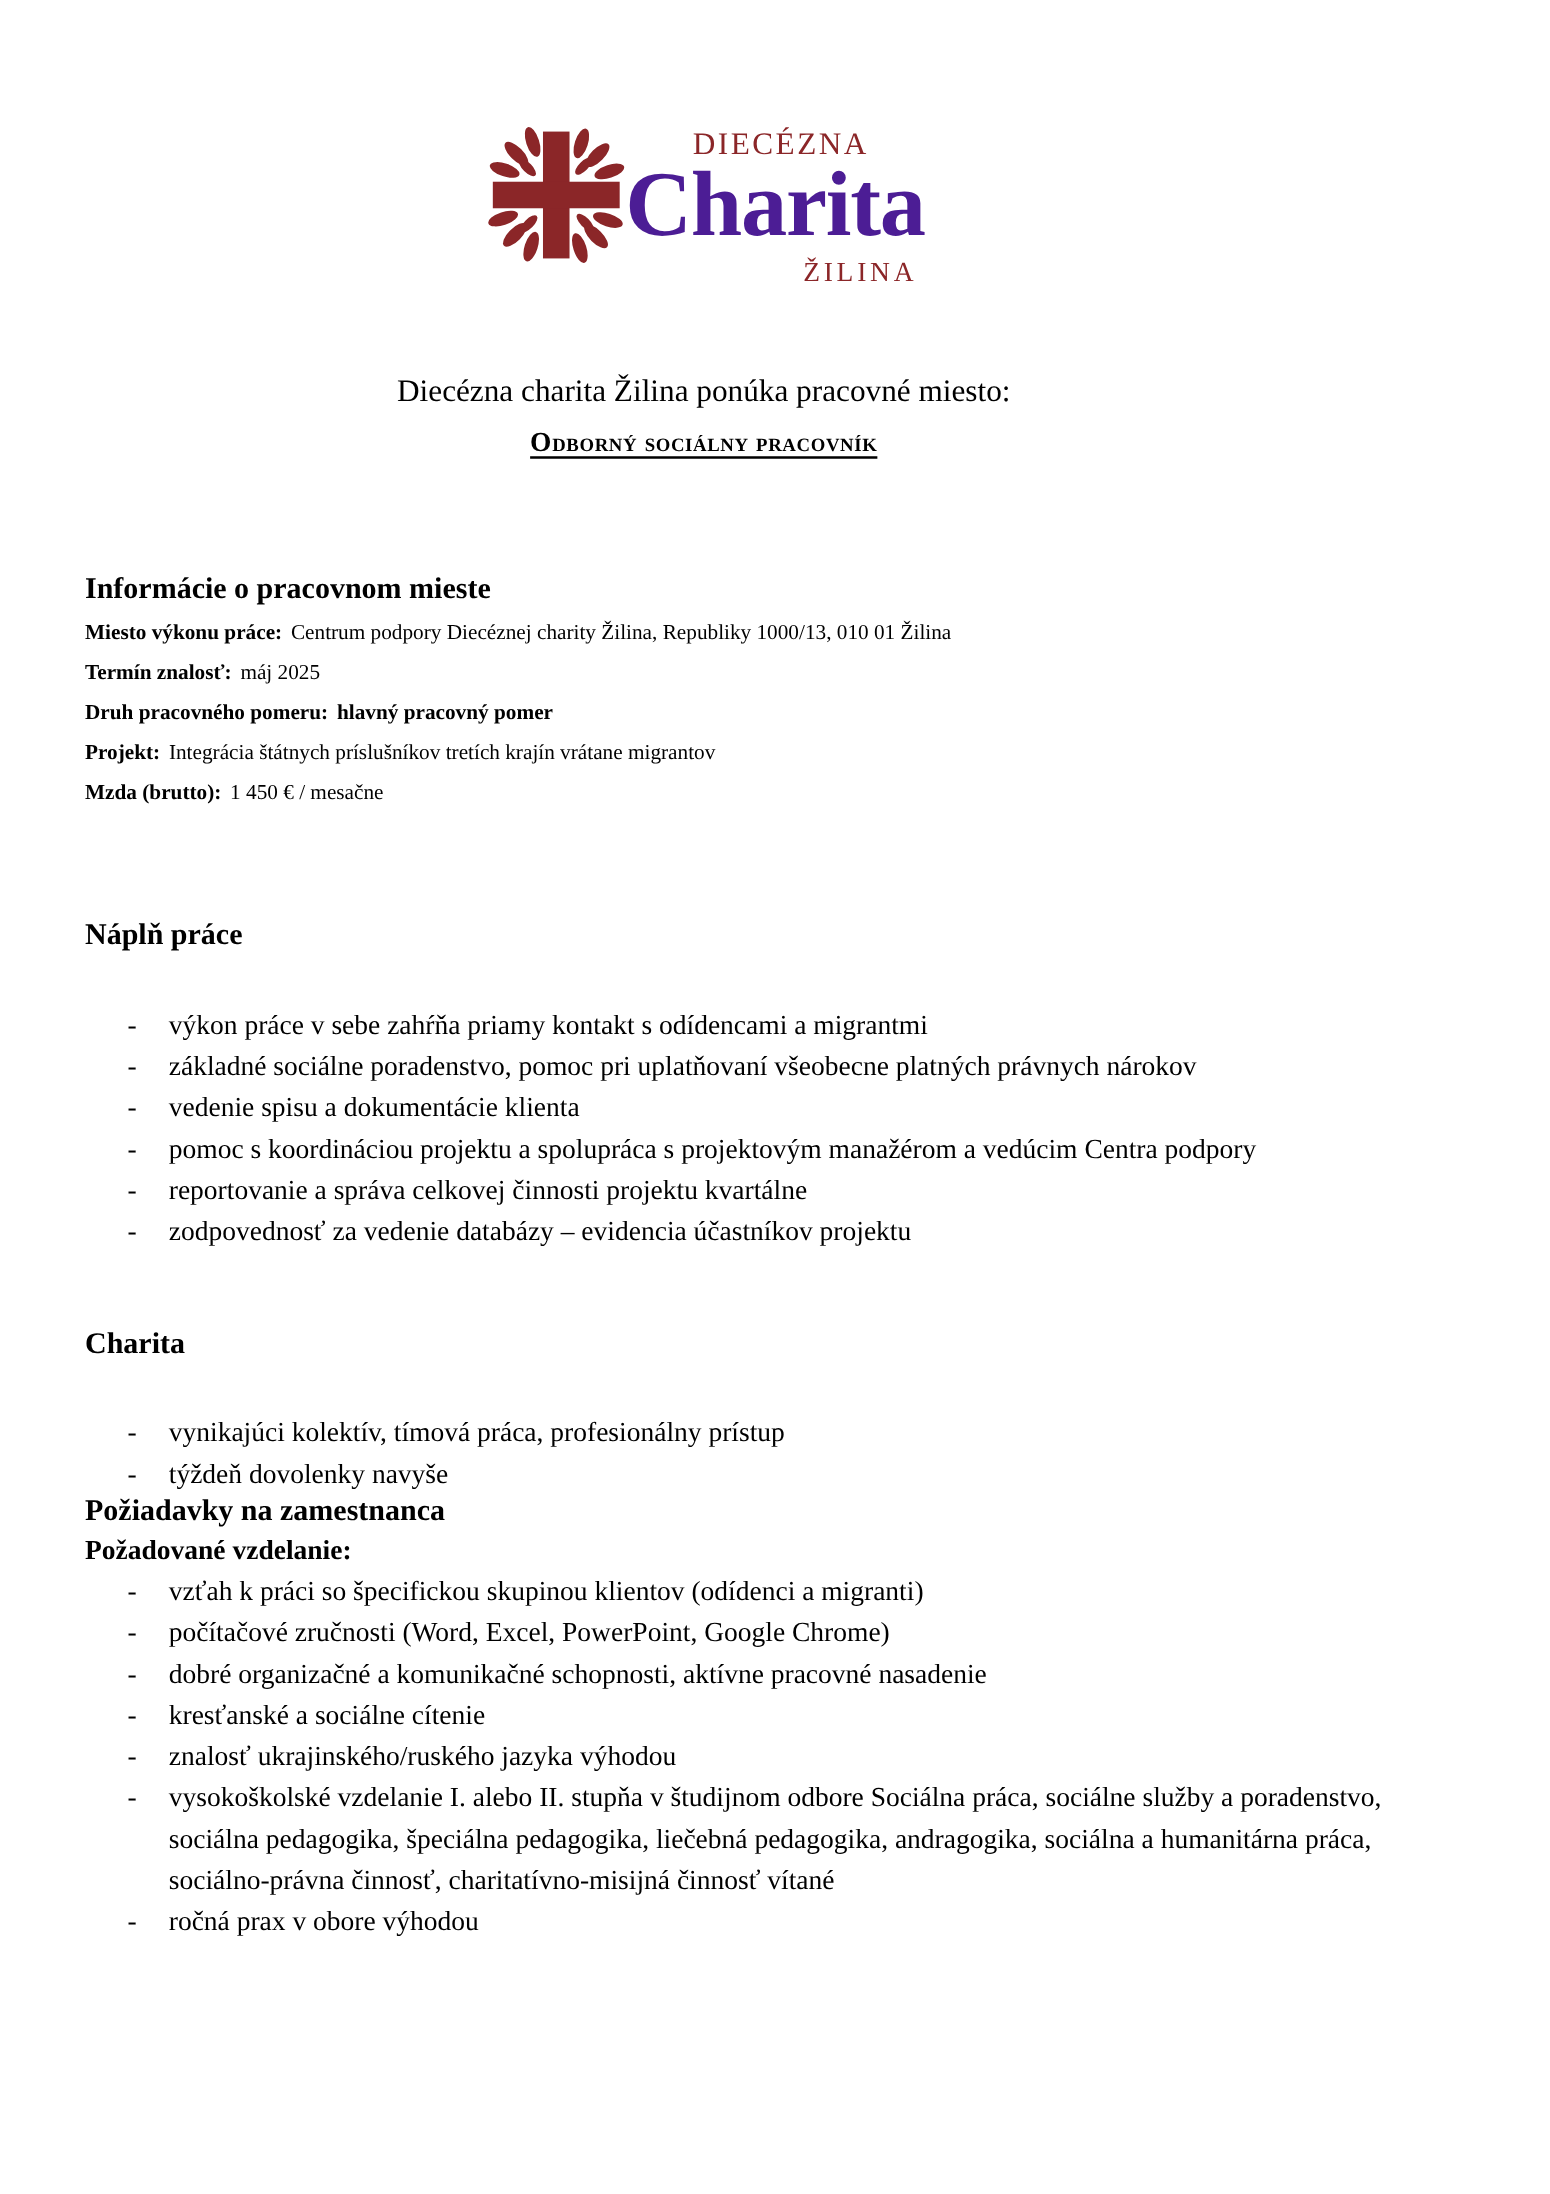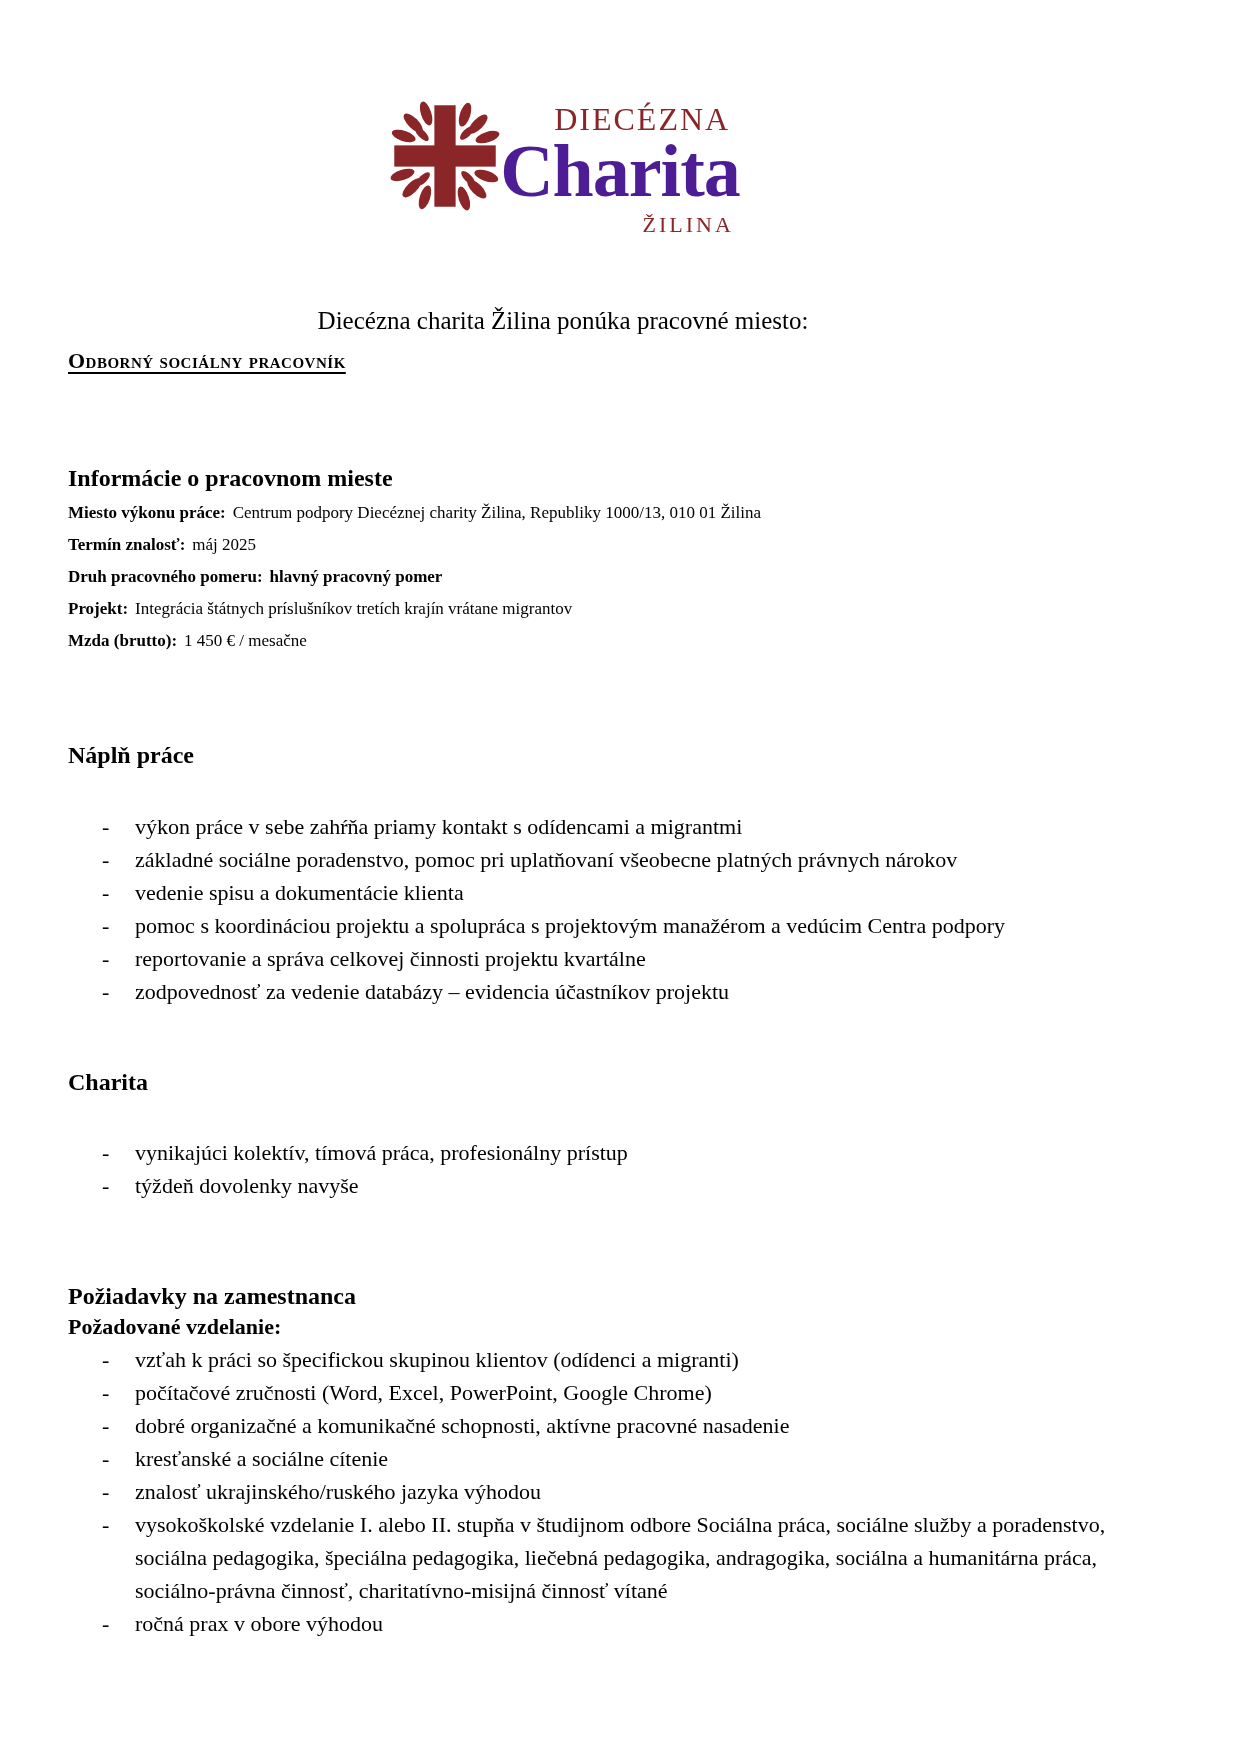--- a/index.html
+++ b/index.html
@@ -9,36 +9,36 @@
     margin:0 auto; box-sizing:border-box;
     padding:0 60px 0 68px; overflow:hidden; position:relative;
   }
   .center-col { width:990px; }
 
   
   .logo-wrap { display:flex; justify-content:center; padding-top:93px; }
   .logo { display:flex; align-items:flex-start; }
   .logo-mark { width:118px; height:118px; flex:none; margin-top:4px; }
   .logo-text { display:flex; flex-direction:column; margin-left:-4px; }
-  .logo-line1 { color:var(--red); font-size:32px; letter-spacing:2px; margin-left:54px; line-height:1; padding-top:10px; }
+  .logo-line1 { color:var(--red); font-size:25px; letter-spacing:2px; margin-left:54px; line-height:1; padding-top:10px; }
   .logo-line2 { color:#4c1d95; font-size:74px; font-weight:bold; line-height:0.92; letter-spacing:-1px; margin-top:2px; }
   .logo-line3 { color:var(--red); font-size:22px; letter-spacing:3px; line-height:1; align-self:flex-end; margin-top:9px; padding-right:6px; }
 
   
   .intro-line { text-align:center; font-size:25px; margin-top:70px; line-height:1.2; }
-  .job-title  { text-align:left; font-size:22px; font-weight:bold; font-variant:small-caps;
+  .job-title  { text-align:center; font-size:22px; font-weight:bold; font-variant:small-caps;
                 letter-spacing:0.5px; margin-top:12px; }
   .job-title span { text-decoration:underline; text-underline-offset:4px; }
 
   
   .section-heading { font-size:24px; font-weight:bold; line-height:1.2; }
   .h-info   { margin-top:90px;font-family:Liberation Serif, serif; }
   .h-naplna { margin-top:84px; }
   .h-benefity { margin-top:60px; }
-  .h-poziadavky { margin-top:80px; }
+  .h-poziadavky { }
   .sub-heading { font-size:22px; font-weight:bold; line-height:32px; }
 
   .info-block { margin-top:4px; }
   .info-line { font-size:17px; line-height:32px; }
   .info-label { font-weight:bold; }
   .info-value { margin-left:7px; }
   .v-bold { font-weight:bold; }
 
   .bullet-list { margin-top:40px; }
   .bullet-list.tight { margin-top:0; }

